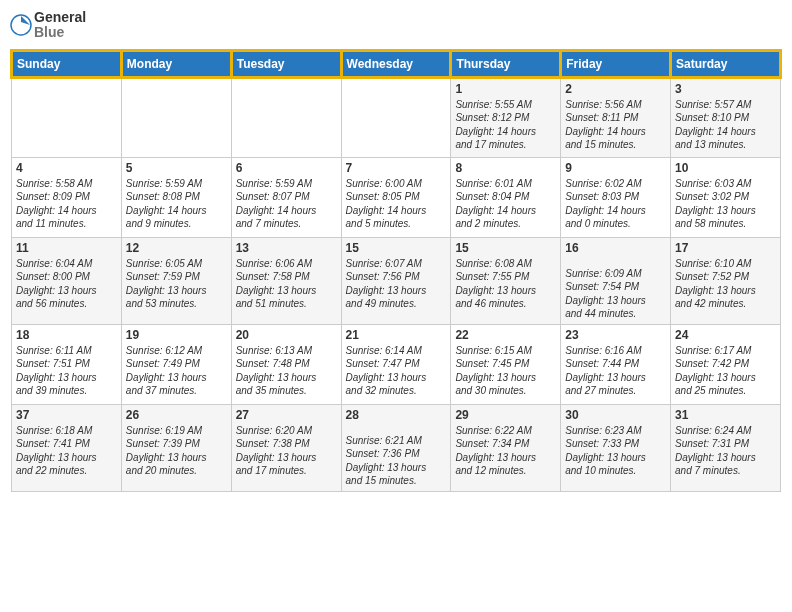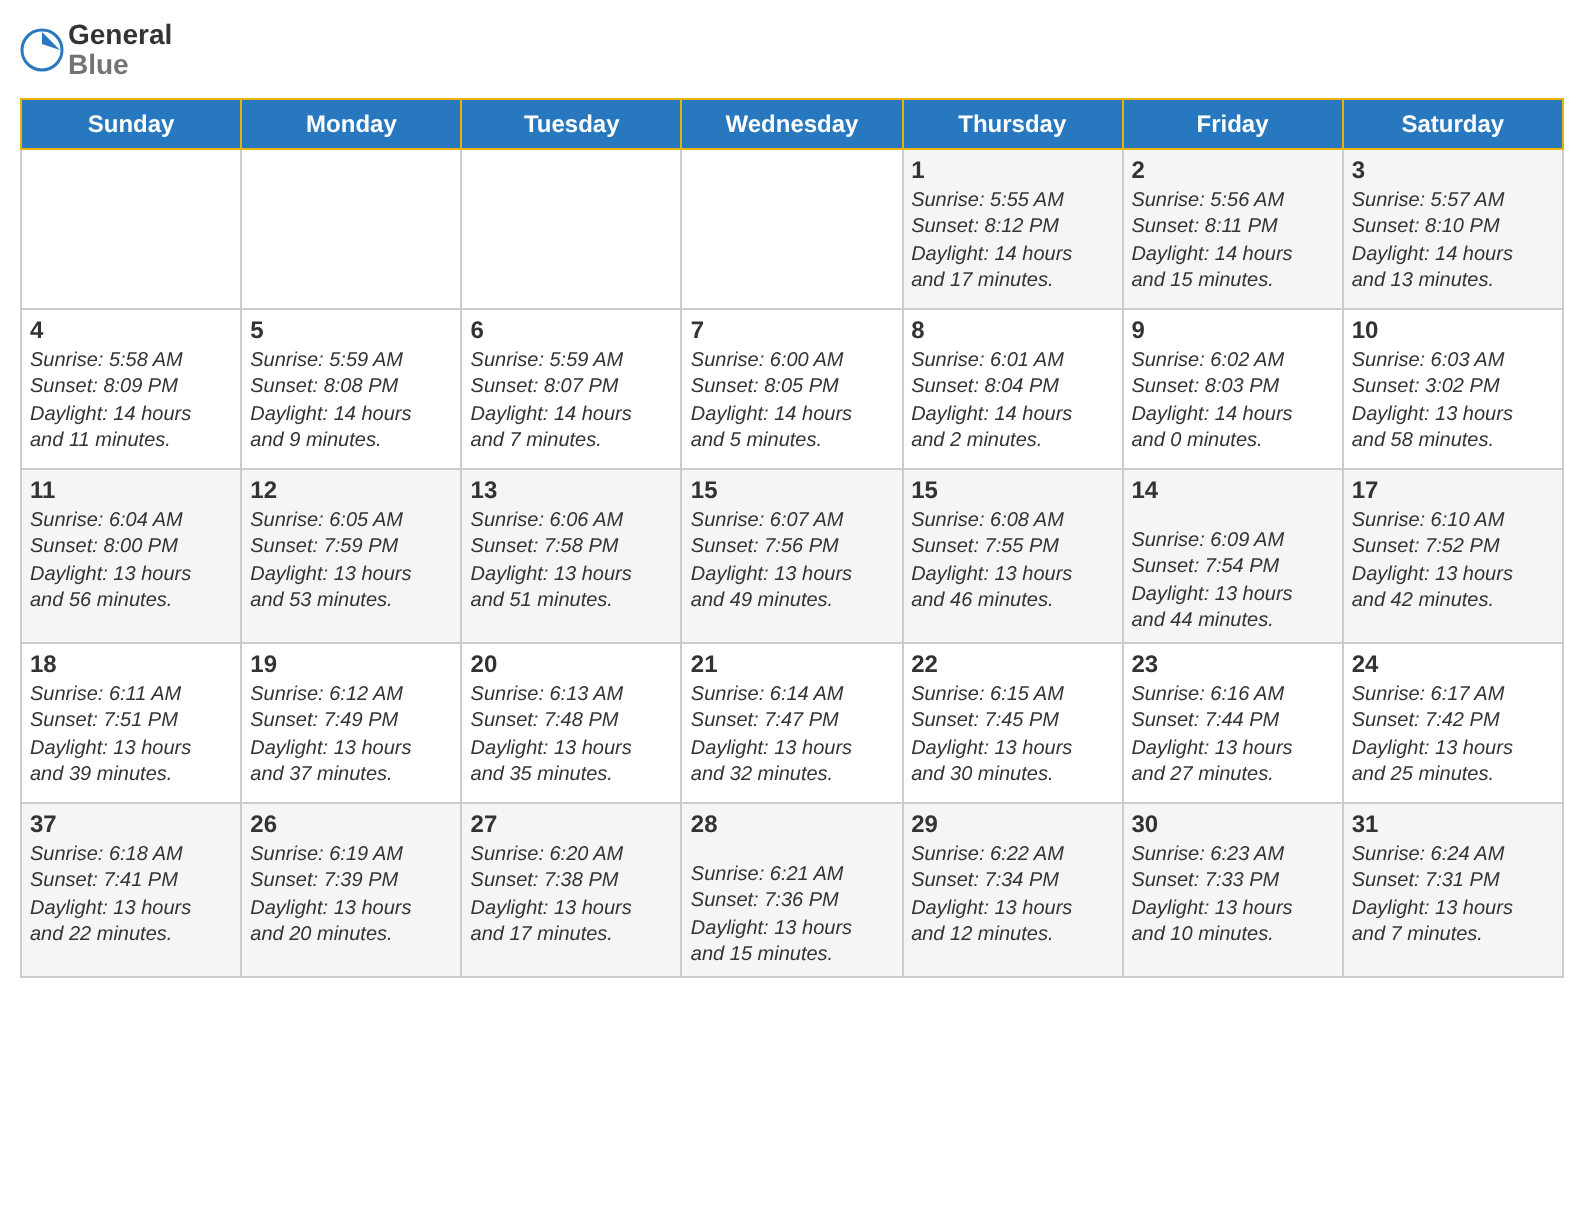--- a/index.html
+++ b/index.html
@@ -38,24 +38,24 @@
       width: 100%;
       border-collapse: collapse;
       font-size: 11px;
     }
     thead tr {
       background-color: #2878c0;
       color: #fff;
     }
     thead th {
       padding: 5px 4px;
-      text-align: center;
+      text-align: left;
       font-weight: bold;
       font-size: 12px;
-      border: 1px solid #eab308;
+      border: 3px solid #eab308;
     }
     tbody td {
       border: 1px solid #ccc;
       vertical-align: top;
       padding: 3px 4px;
       min-height: 70px;
       height: 80px;
       width: 14.28%;
       background: #fff;
     }
@@ -221,21 +221,21 @@
 and 49 minutes.</div>
         </td>
         <td>
           <div class="day-number">15</div>
           <div class="day-info" style="white-space: pre-line;">Sunrise: 6:08 AM
 Sunset: 7:55 PM
 Daylight: 13 hours
 and 46 minutes.</div>
         </td>
         <td>
-          <div class="day-number">14</div>
+          <div class="day-number">16</div>
           <div class="day-info" style="white-space: pre-line; margin-top: 12px;">Sunrise: 6:09 AM
 Sunset: 7:54 PM
 Daylight: 13 hours
 and 44 minutes.</div>
         </td>
         <td>
           <div class="day-number">17</div>
           <div class="day-info" style="white-space: pre-line;">Sunrise: 6:10 AM
 Sunset: 7:52 PM
 Daylight: 13 hours

